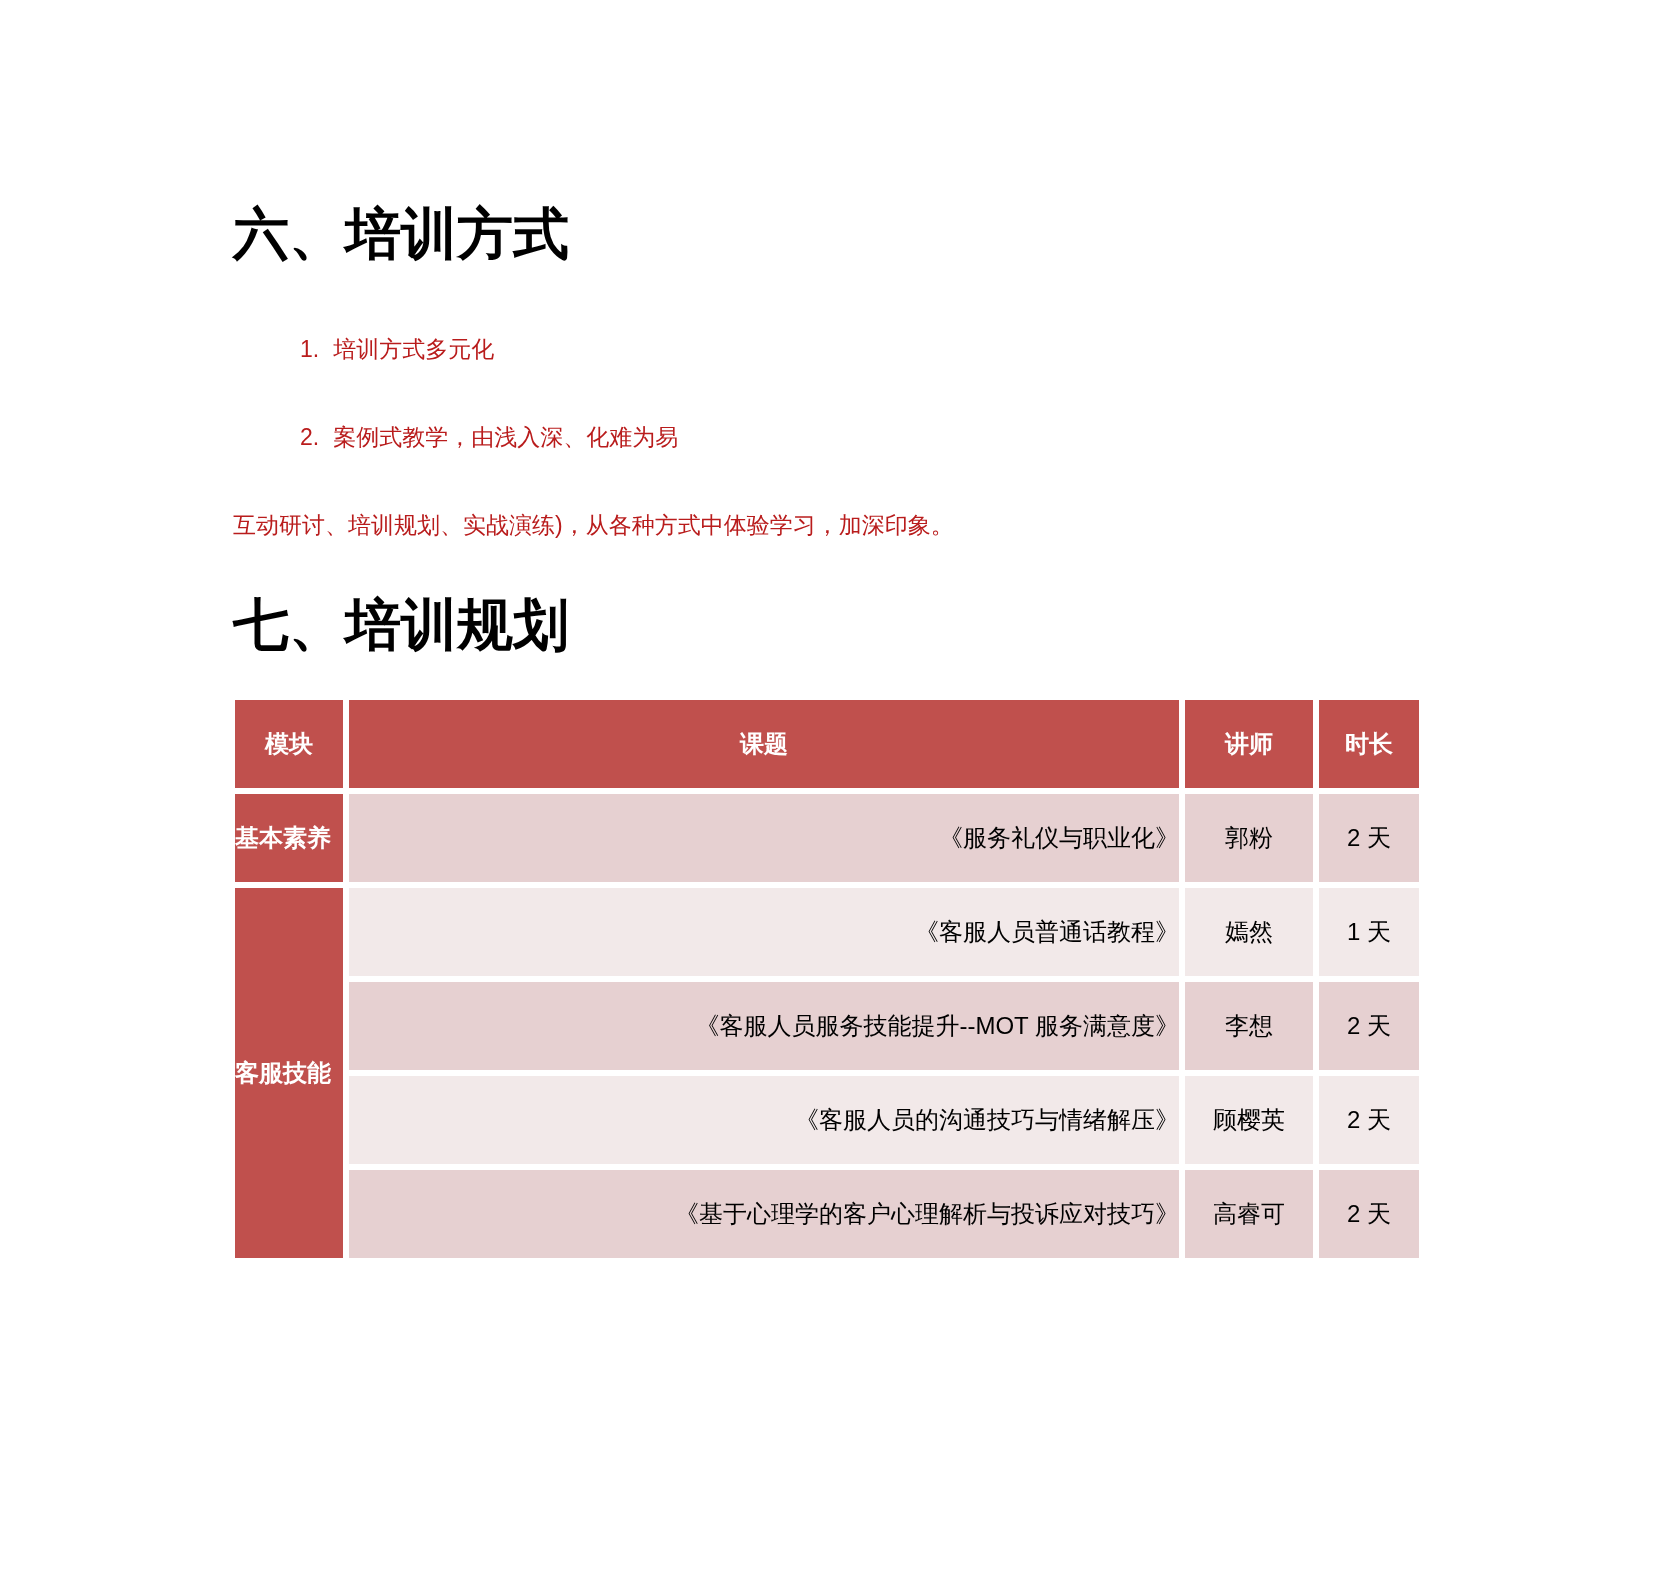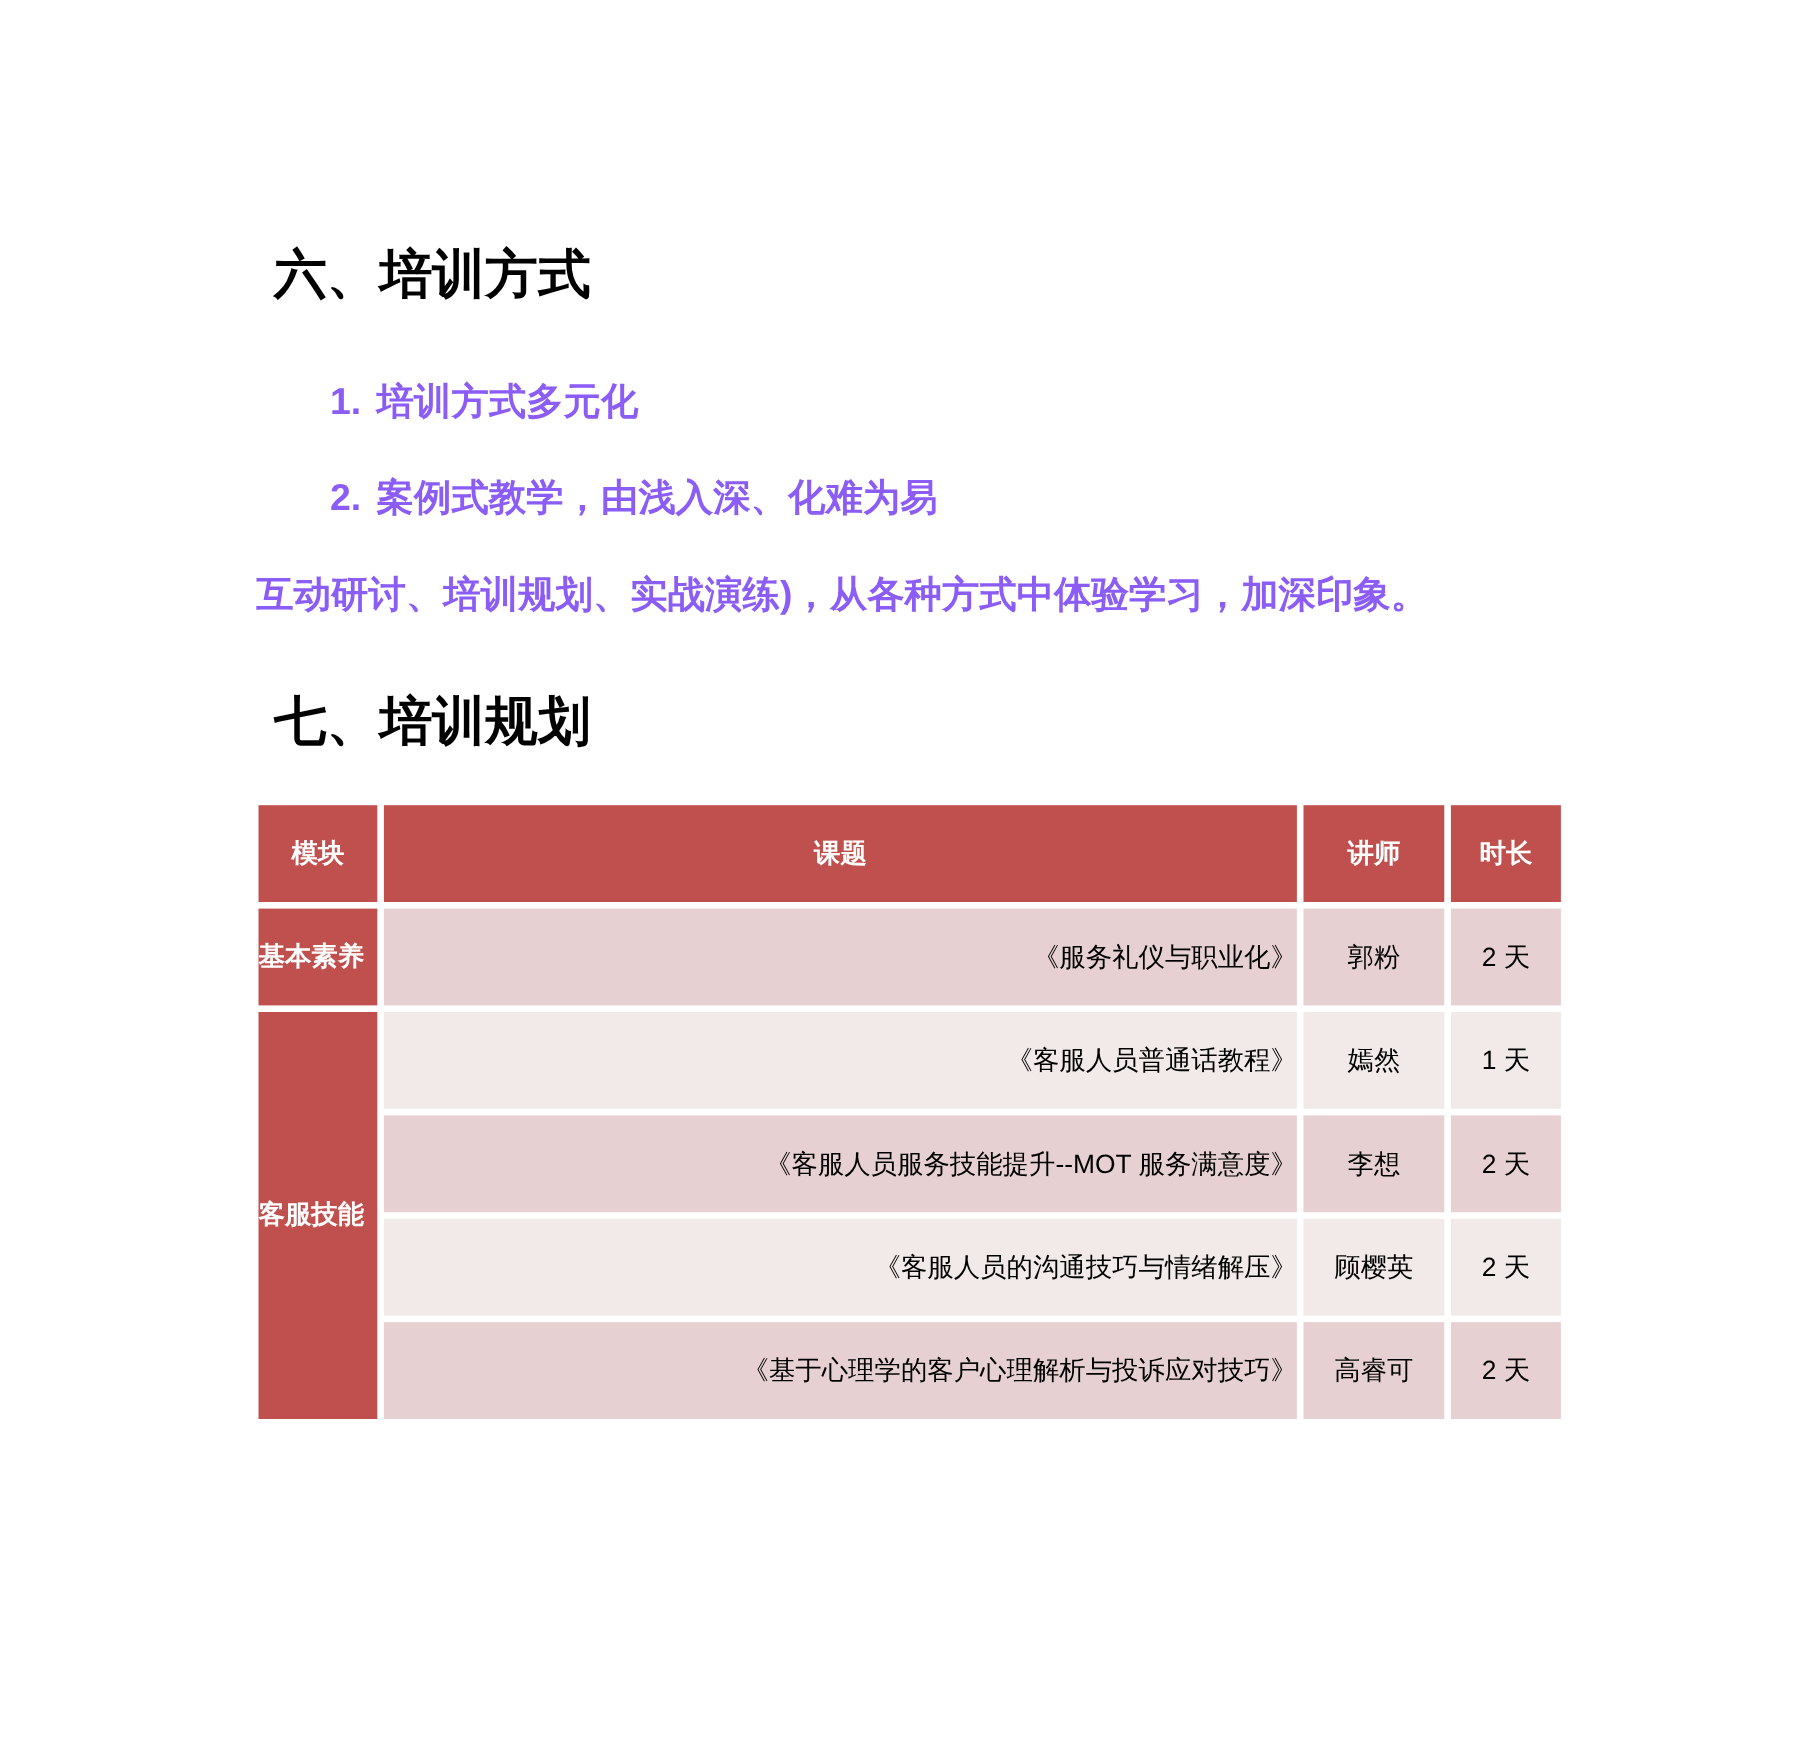--- a/index.html
+++ b/index.html
@@ -9,36 +9,35 @@
   }
   .page {
     position: relative;
     width: 1654px;
     height: 1585px;
     background: #ffffff;
     overflow: hidden;
     color: #000000;
   }
   .heading {
-    margin: 16px;
-    font-size: 48px;
+    margin: 0;
+    font-size: 56px;
     line-height: 56px;
     font-weight: bold;
     color: #000000;
     padding-left: 233px;
   }
   .heading-six { padding-top: 206px; }
   .heading-seven { padding-top: 28px; }
   .body-block {
     margin: 43px 0 0 233px;
     width: 1210px;
-    font-size: 34px;
+    font-size: 23px;
     line-height: 88px;
-    color: #8b5cf6;
-    font-weight: bold;
+    color: #b91c1c;
   }
   .line { white-space: nowrap; }
   .indent { padding-left: 67px; }
   .list-num { margin-right: 14px; }
   table.plan {
     margin: 41px 0 0 229px;
     border-collapse: separate;
     border-spacing: 6px;
     table-layout: fixed;
     width: 1196px;

